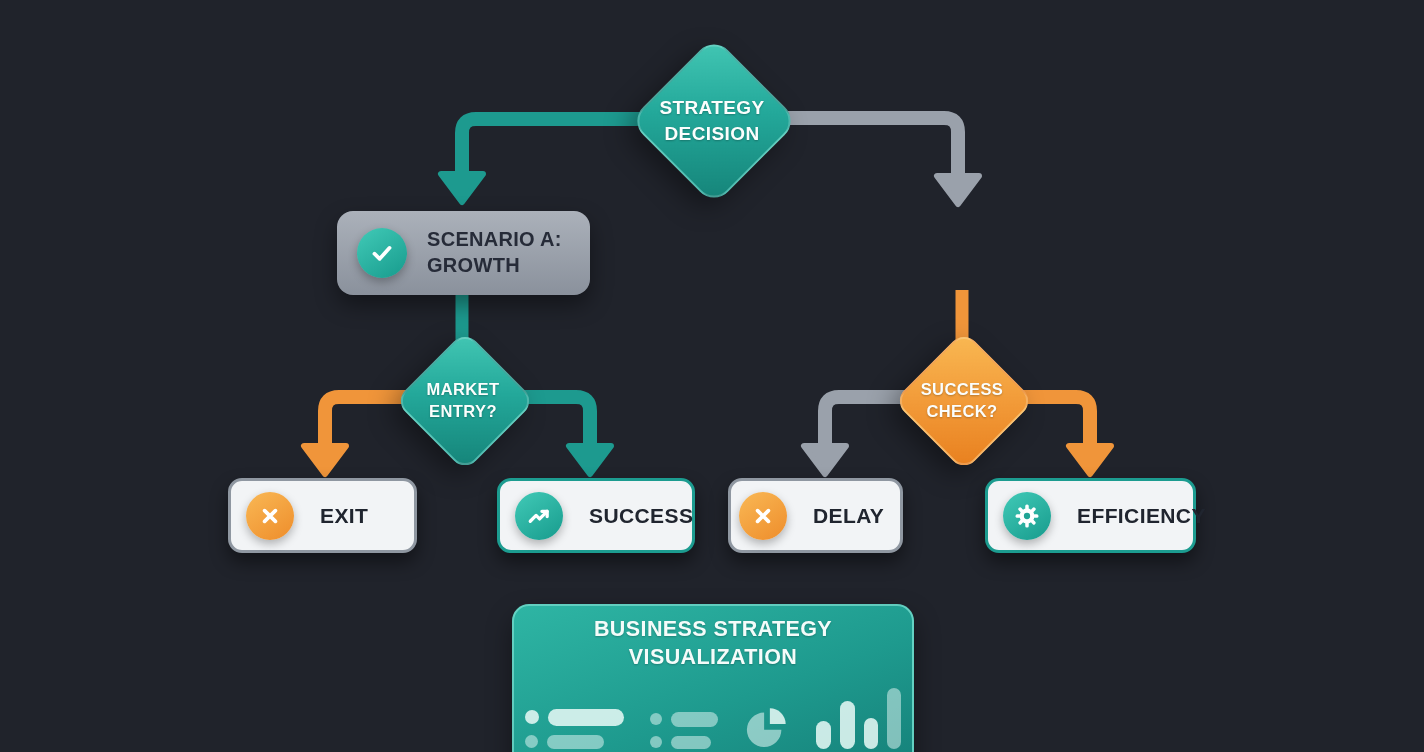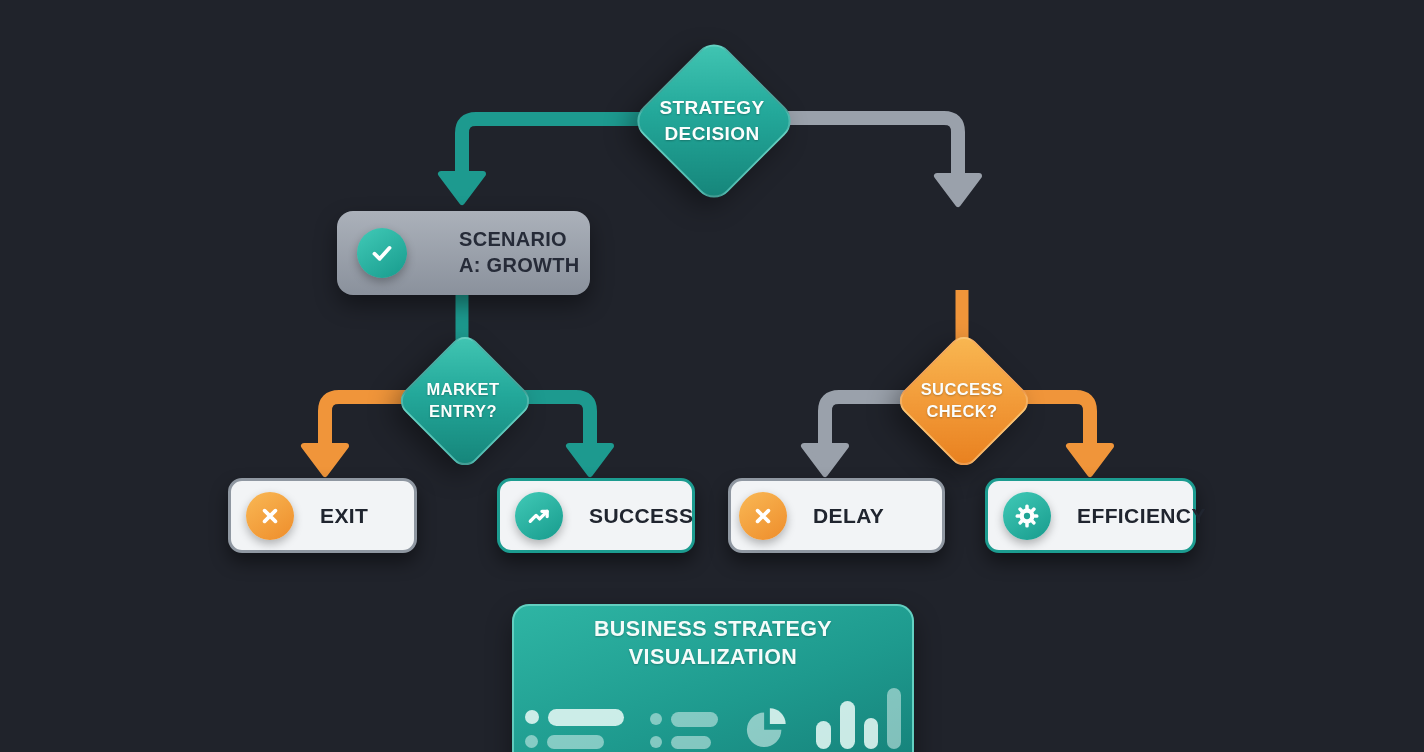--- a/index.html
+++ b/index.html
@@ -52,21 +52,21 @@
   .scenario{
     position:absolute;z-index:2;width:253px;height:84px;border-radius:16px;
     display:flex;align-items:center;gap:20px;padding-left:20px;box-sizing:border-box;
     box-shadow:0 10px 22px rgba(0,0,0,.40);
   }
   .scenario-gray{background:linear-gradient(180deg,var(--gray-box-a),var(--gray-box-b));}
   .scenario-teal{
     background:linear-gradient(180deg,#2fb9a8,#178d83);
     border:2px solid var(--teal-rim);
   }
-  .scenario-label{font-size:20px;font-weight:bold;line-height:1.28;letter-spacing:.3px;width:160px;margin-left:32px;}
+  .scenario-label{font-size:20px;font-weight:bold;line-height:1.28;letter-spacing:.3px;width:160px;}
   .scenario-gray .scenario-label{color:#262b38;}
   .scenario-teal .scenario-label{color:var(--ink-light);text-shadow:0 1px 2px rgba(0,0,0,.2);}
 
   .badge{
     width:50px;height:50px;border-radius:50%;flex:0 0 auto;
     display:flex;align-items:center;justify-content:center;
     box-shadow:0 4px 10px rgba(0,0,0,.28);
   }
   .badge-teal{background:linear-gradient(145deg,#41cab7,#179b8d);}
   .badge-orange{background:linear-gradient(145deg,#f9b855,#ee8d2b);}
@@ -165,21 +165,21 @@
   <div class="outcome outcome-border-teal" style="left:497px;width:198px;">
     <div class="badge badge-teal">
       <svg width="28" height="28" viewBox="0 0 24 24">
         <path d="M4.5 16.5 L9.5 11.5 L12.5 14.5 L19 8" fill="none" stroke="#ffffff" stroke-width="2.8" stroke-linecap="round" stroke-linejoin="round"></path>
         <path d="M14.5 8 H19 V12.5" fill="none" stroke="#ffffff" stroke-width="2.8" stroke-linecap="round" stroke-linejoin="round"></path>
       </svg>
     </div>
     <div class="outcome-label">SUCCESS</div>
   </div>
 
-  <div class="outcome outcome-border-gray" style="left:728px;width:217px;padding-left:8px;">
+  <div class="outcome outcome-border-gray" style="left:728px;width:175px;padding-left:8px;">
     <div class="badge badge-orange">
       <svg width="26" height="26" viewBox="0 0 24 24">
           <path d="M7 7 L17 17 M17 7 L7 17" fill="none" stroke="#ffffff" stroke-width="3.4" stroke-linecap="round"></path>
         </svg>
     </div>
     <div class="outcome-label">DELAY</div>
   </div>
 
   <div class="outcome outcome-border-teal" style="left:985px;width:211px;">
     <div class="badge badge-teal">

